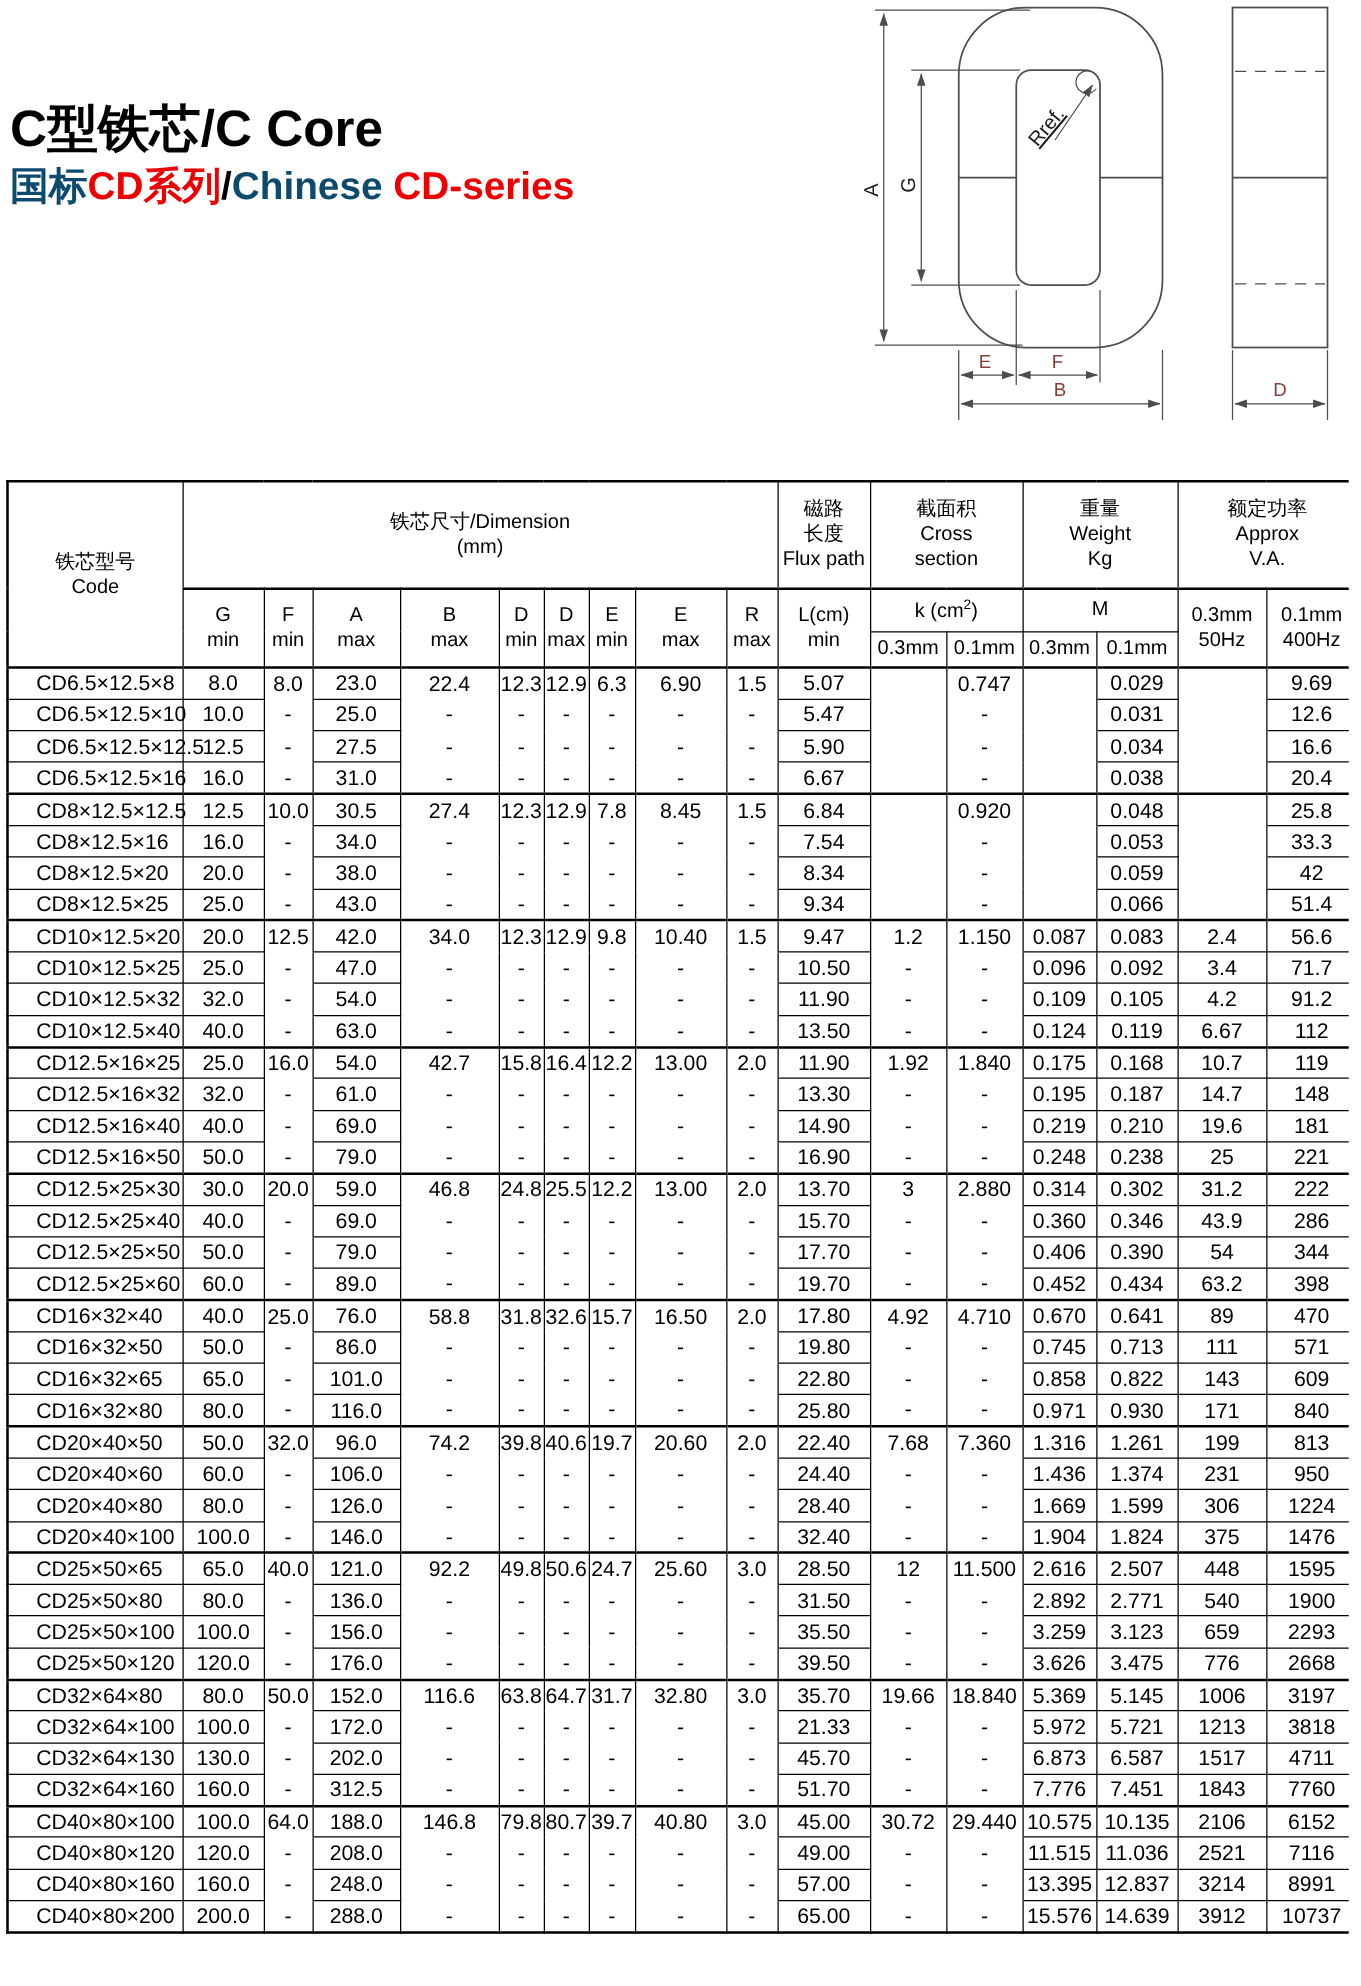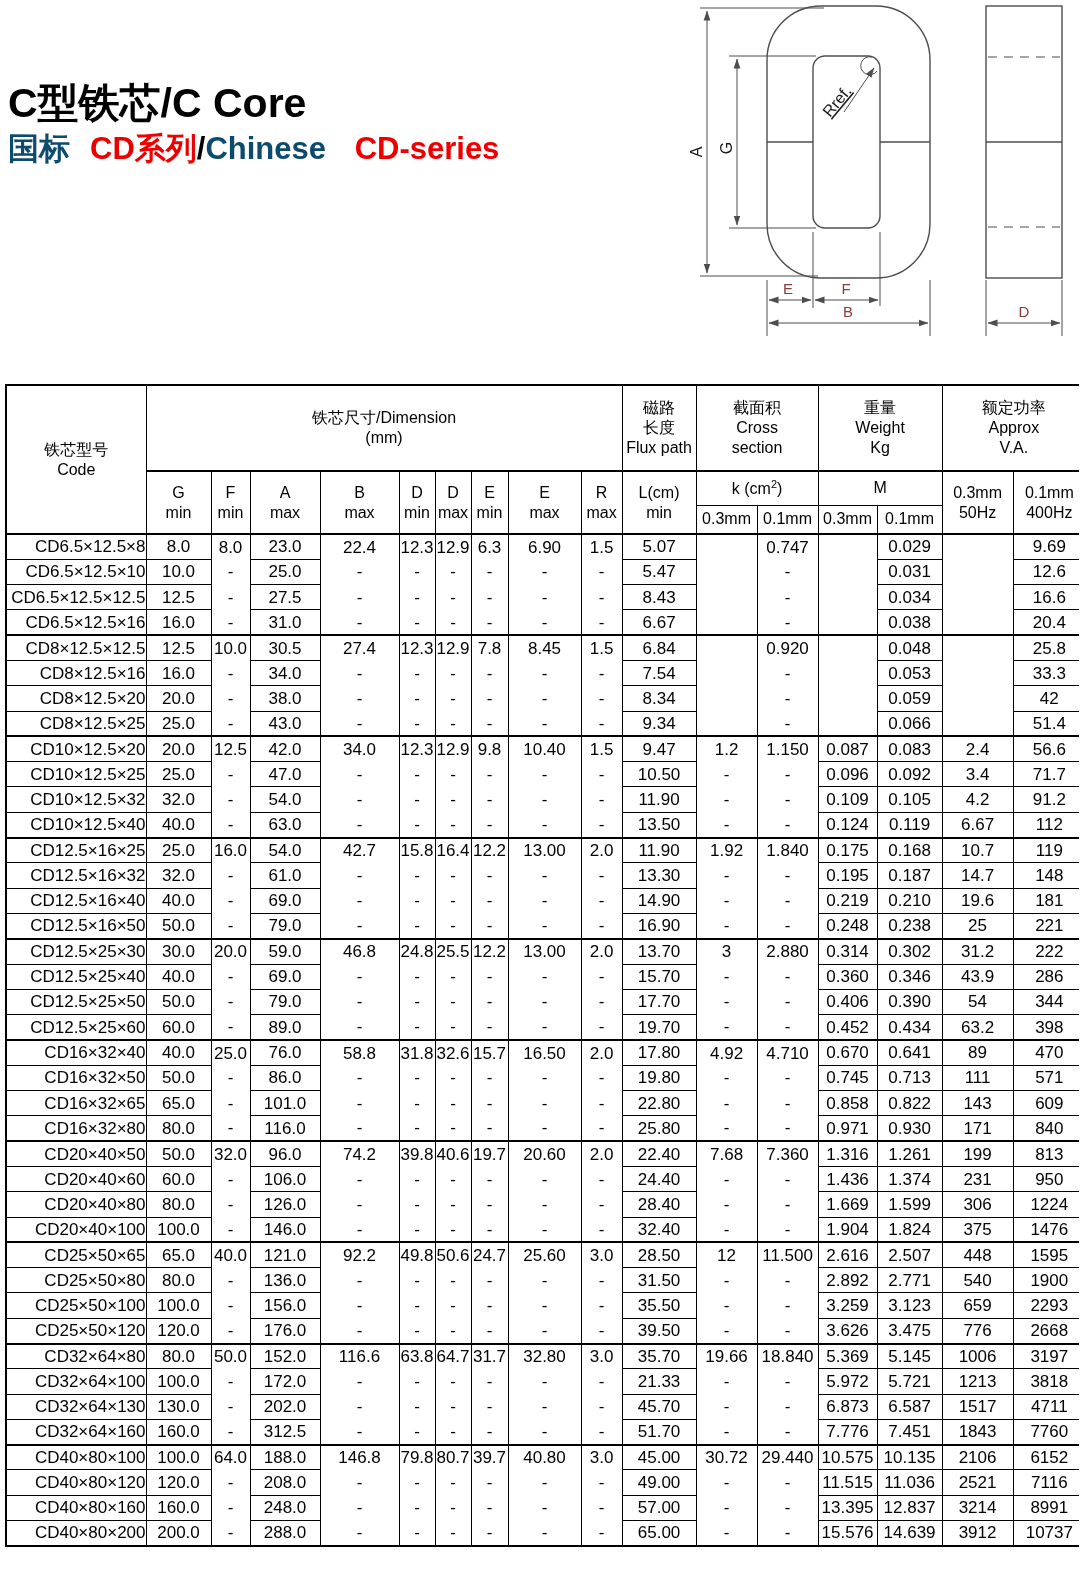--- a/index.html
+++ b/index.html
@@ -1,21 +1,21 @@
 <!DOCTYPE html>
 <html><head>
 <meta charset="utf-8">
 <style>
   * { margin:0; padding:0; box-sizing:border-box; }
   body { background:#fff; }
   .page { position:relative; width:1079px; height:1589px; background:#ffffff; overflow:hidden;
           font-family:"Liberation Sans","DejaVu Sans",sans-serif; color:#000; }
   .title { position:absolute; left:8px; top:76px; font-size:41px; font-weight:bold; letter-spacing:0; }
   .subtitle { position:absolute; left:8px; top:128px; font-size:31px; font-weight:bold; }
-  .c-blue { color:#0c4a6e; } .c-red { color:#ee0000;margin-left:20px; } .c-black { color:#000; }
+  .c-blue { color:#0c4a6e; } .c-red { color:#ee0000; } .c-black { color:#000; }
 
   
   .diagram { position:absolute; left:650px; top:0; }
   .ln { stroke:#4d4d4d; stroke-width:1.4; fill:none; }
   .thin { stroke-width:1; }
   .dash { stroke-dasharray:9,7; }
   .lblk { font-size:16px; fill:#1a1a1a; }
   .lred { font-size:15px; fill:#8b3a3a; }
 
   
@@ -23,21 +23,21 @@
                table-layout:fixed; border:2px solid #000; }
   .spec th, .spec td { border:1px solid #000; text-align:center; vertical-align:middle;
                font-weight:normal; padding:0; }
   .spec thead th { font-size:16px; line-height:1.25; }
   .spec thead tr.r1 th { border-bottom:2px solid #000; }
   .pre { white-space:pre-line; }
   .dimh { font-size:17px; line-height:30px; }
   .dimh .mm { font-size:16px; }
   sup { font-size:11px; }
   .spec tbody td { height:25.3px; font-size:17px; line-height:1; }
-  .spec tbody td.code { text-align:right; padding-left:4px; }
+  .spec tbody td.code { text-align:left; padding-left:22px; }
   .spec tbody tr.group-start td { border-top:2px solid #000; }
   .spec tbody td.nt { border-top:0 solid transparent; }
   .spec tbody td.nb { border-bottom:0 solid transparent; }
 </style>
 </head>
 <body>
 
 <div class="page">
 
   <h1 class="title">C型铁芯/C Core</h1>
@@ -217,21 +217,21 @@
           <td class="code">CD6.5×12.5×12.5</td>
           <td>12.5</td>
           <td class="nt nb">-</td>
           <td>27.5</td>
           <td class="nt nb">-</td>
           <td class="nt nb">-</td>
           <td class="nt nb">-</td>
           <td class="nt nb">-</td>
           <td class="nt nb">-</td>
           <td class="nt nb">-</td>
-          <td>8.43</td>
+          <td>5.90</td>
           <td class="nt nb"></td>
           <td class="nt nb">-</td>
           <td class="nt nb"></td>
           <td>0.034</td>
           <td class="nt nb"></td>
           <td>16.6</td>
         </tr>
         <tr>
           <td class="code">CD6.5×12.5×16</td>
           <td>16.0</td>

